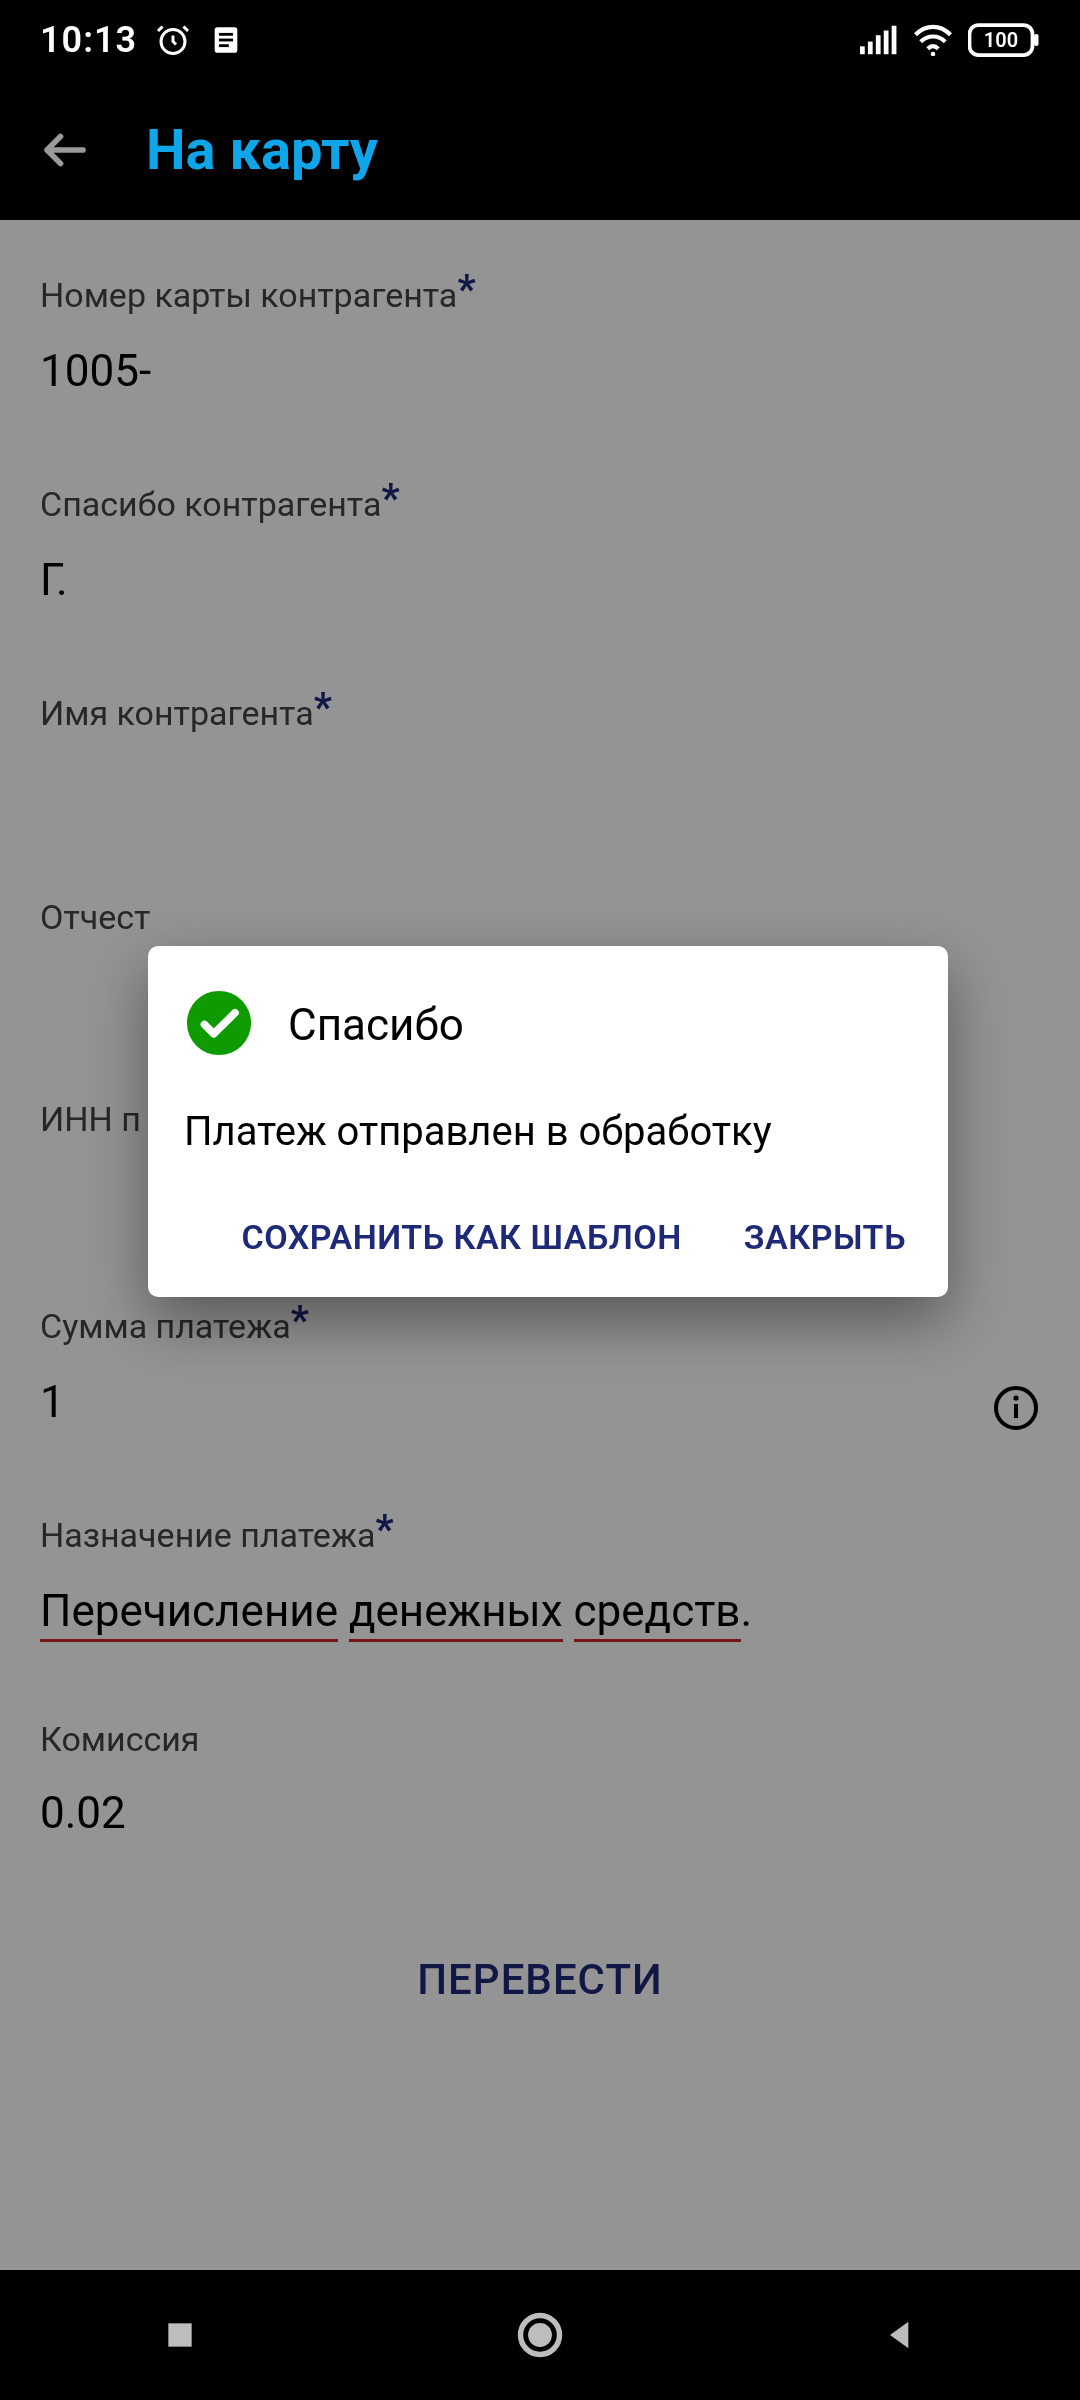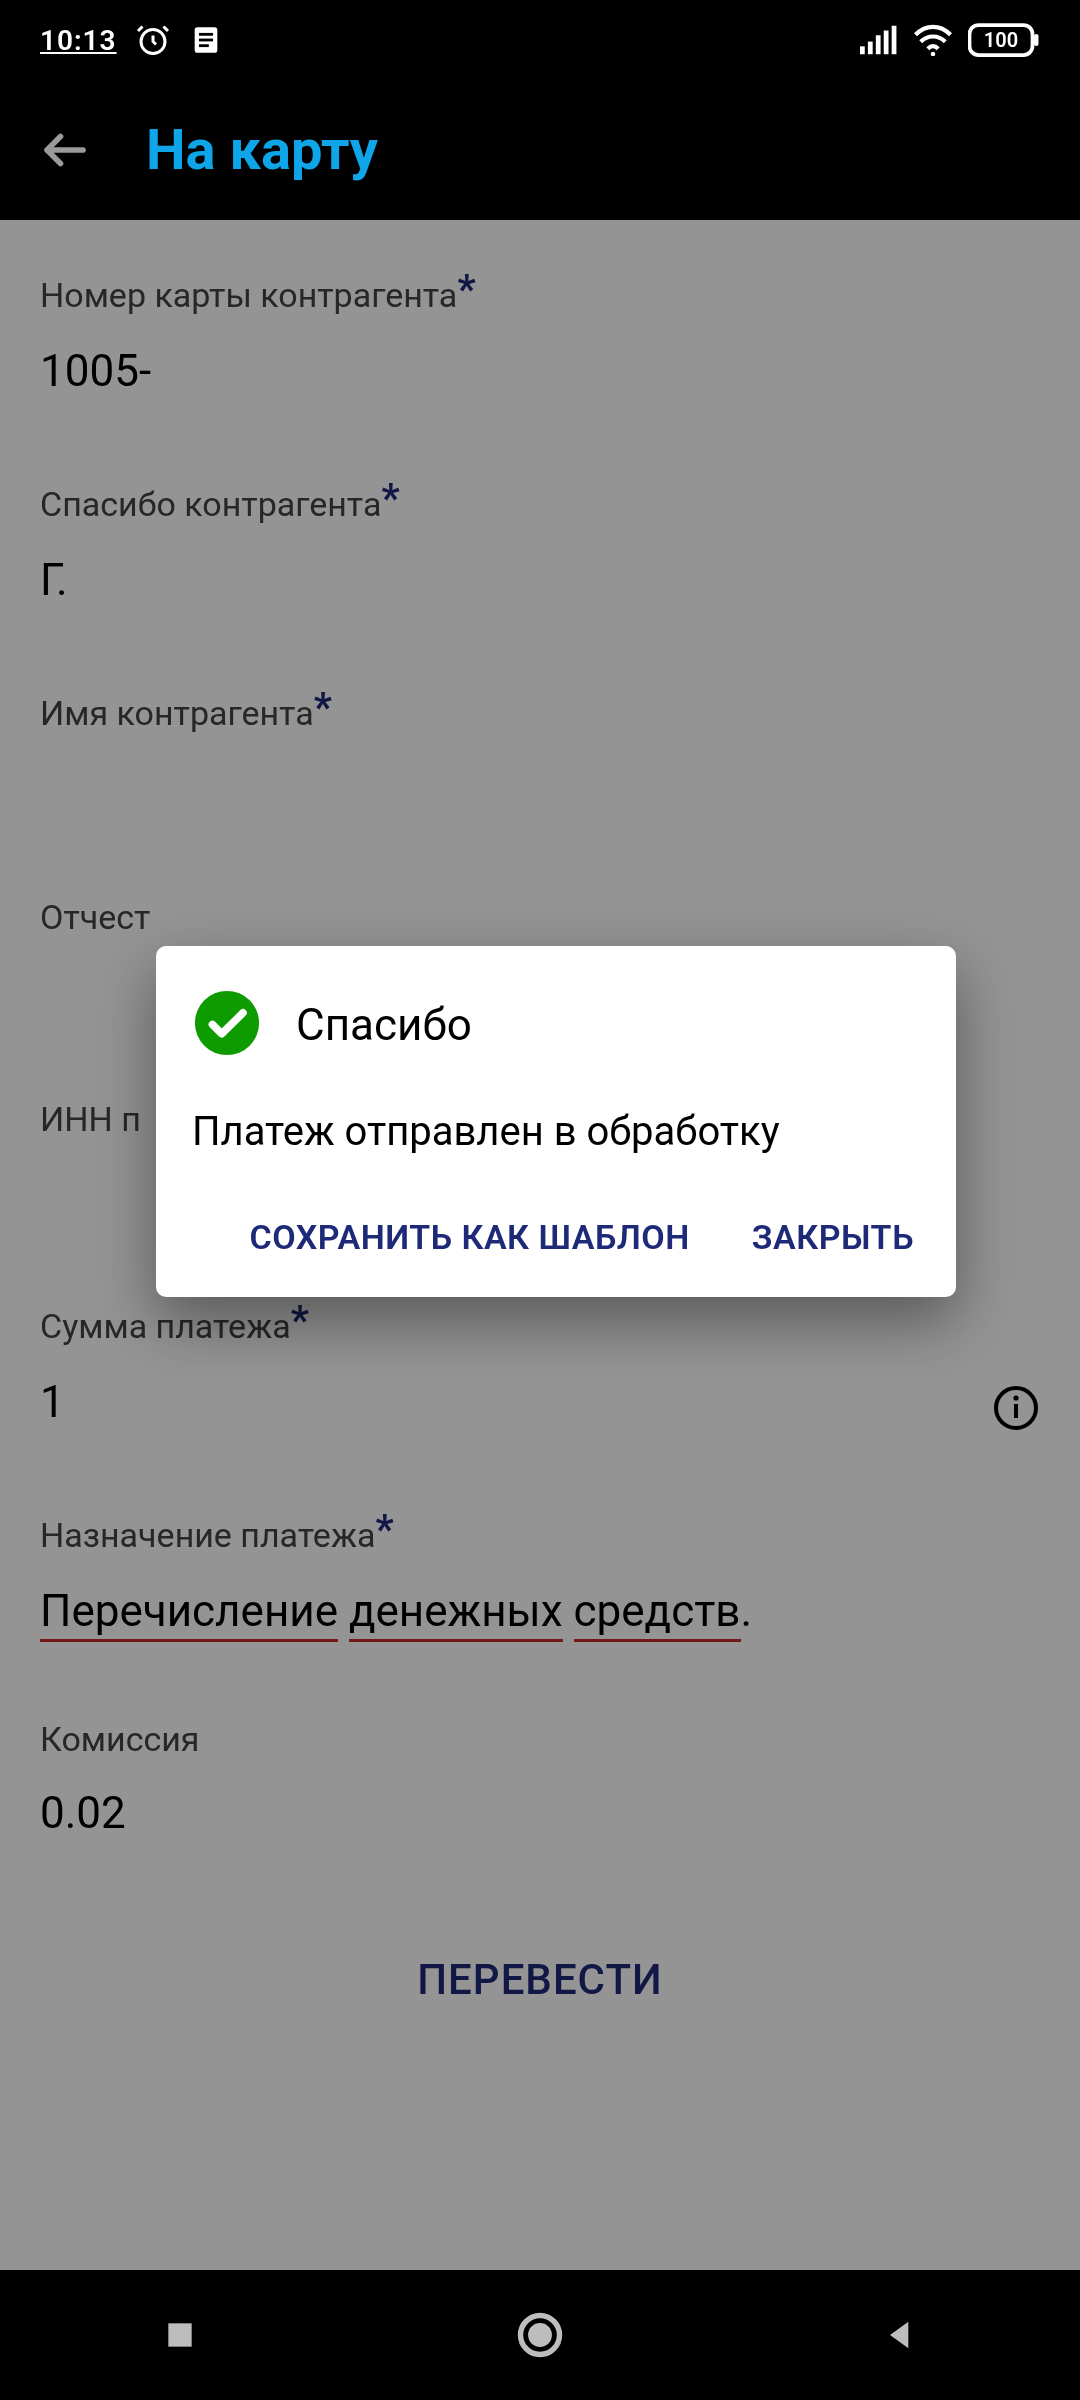--- a/index.html
+++ b/index.html
@@ -2,21 +2,21 @@
 <html><head>
 <meta charset="utf-8">
 <style>
   * { margin: 0; padding: 0; box-sizing: border-box; }
   html, body { width: 1080px; height: 2400px; overflow: hidden; font-family: -apple-system, Roboto, "Helvetica Neue", Arial, sans-serif; }
   body { background: #000; position: relative; }
 
   
   .status-bar { height: 80px; display: flex; align-items: center; justify-content: space-between; padding: 0 40px; color: #fff; }
   .status-left { display: flex; align-items: center; gap: 18px; }
-  .status-time { font-size: 28px; font-weight: 600; letter-spacing: 1px; text-decoration: underline; }
+  .status-time { font-size: 36px; font-weight: 600; letter-spacing: 1px; }
   .status-right { display: flex; align-items: center; gap: 14px; }
   .sicon { display: inline-flex; }
 
   
   .app-bar { height: 140px; display: flex; align-items: center; padding: 0 30px; gap: 46px; }
   .back-btn { color: #9a9a9a; display:flex; align-items:center; justify-content:center; width:70px; height:70px; }
   .app-title { color: #0ea5e9; font-size: 56px; font-weight: 700; }
 
   
   .content { background: #fff; position: absolute; top: 220px; left: 0; right: 0; bottom: 0; padding: 50px 40px 200px 40px; }
@@ -27,21 +27,21 @@
   .field-value.spellcheck span { border-bottom: 3px solid #c62828; padding-bottom: 2px; }
   .info-icon-wrap { position: absolute; right: 0; bottom: -6px; }
 
   .actions { text-align: center; margin-top: 40px; }
   .actions .abtn { display: block; width: 100%; padding: 34px 0; font-size: 42px; font-weight: 500; color: #1e2a78; letter-spacing: 1px; }
 
   
   .scrim { position: absolute; top: 220px; left: 0; right: 0; bottom: 0; background: rgba(0,0,0,0.42); }
 
   
-  .dialog { position: absolute; left: 156px; top: 946px; width: 800px; background: #fff; border-radius: 10px; padding: 42px 36px 24px 36px; box-shadow: 0 24px 60px rgba(0,0,0,0.4); }
+  .dialog { position: absolute; left: 148px; top: 946px; width: 800px; background: #fff; border-radius: 10px; padding: 42px 36px 24px 36px; box-shadow: 0 24px 60px rgba(0,0,0,0.4); }
   .dialog-head { display: flex; align-items: center; gap: 34px; margin-bottom: 46px; }
   .dialog-title { font-size: 44px; color: #000; }
   .dialog-msg { font-size: 40px; color: #000; margin-bottom: 46px; }
   .dialog-actions { display: flex; justify-content: flex-end; gap: 50px; }
   .dialog-actions .dbtn { font-size: 34px; font-weight: 600; color: #1e2a78; letter-spacing: 0.5px; padding: 16px 6px; }
 
   
   .navbar { position: absolute; left: 0; right: 0; bottom: 0; height: 130px; background: #000; display: flex; align-items: center; justify-content: space-around; }
   .navbtn { width: 180px; display:flex; justify-content:center; align-items:center; }
 </style>

